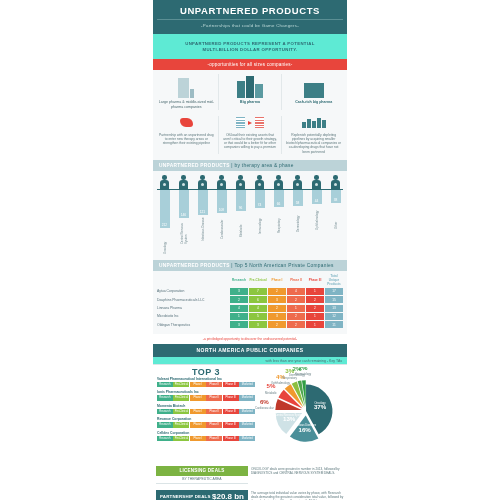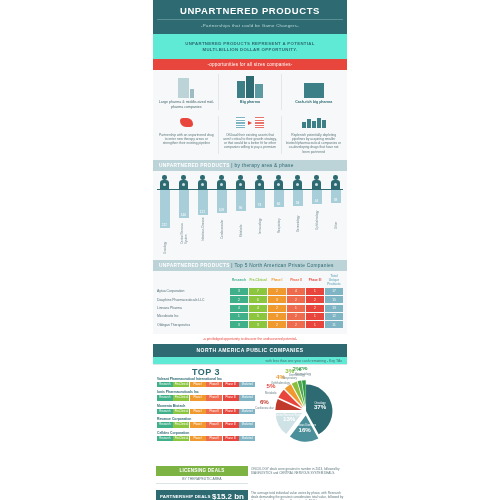--- a/index.html
+++ b/index.html
@@ -491,21 +491,21 @@
     <div class="dealbox">
       <div class="dbtitle">LICENSING DEALS</div>
       <div class="dbsub">BY THERAPEUTIC AREA</div>
     </div>
     <div class="dtext">ONCOLOGY deals were greatest in number in 2013, followed by DIAGNOSTICS and CENTRAL NERVOUS SYSTEM DEALS.</div>
   </div>
   <div class="deals">
     <div class="dealbox">
       <div class="pbox">
         <span class="t">PARTNERSHIP DEALS</span>
-        <span class="n">$15.2 bn</span>
+        <span class="n">$20.8 bn</span>
       </div>
 
     </div>
     <div class="dtext">The average total individual value varies by phase, with Research deals demanding the greatest consideration total value, followed by those deals involving Phase II assets with $4.8 bn.</div>
   </div>
 
  </div>
 </div>
 
 </body></html>

